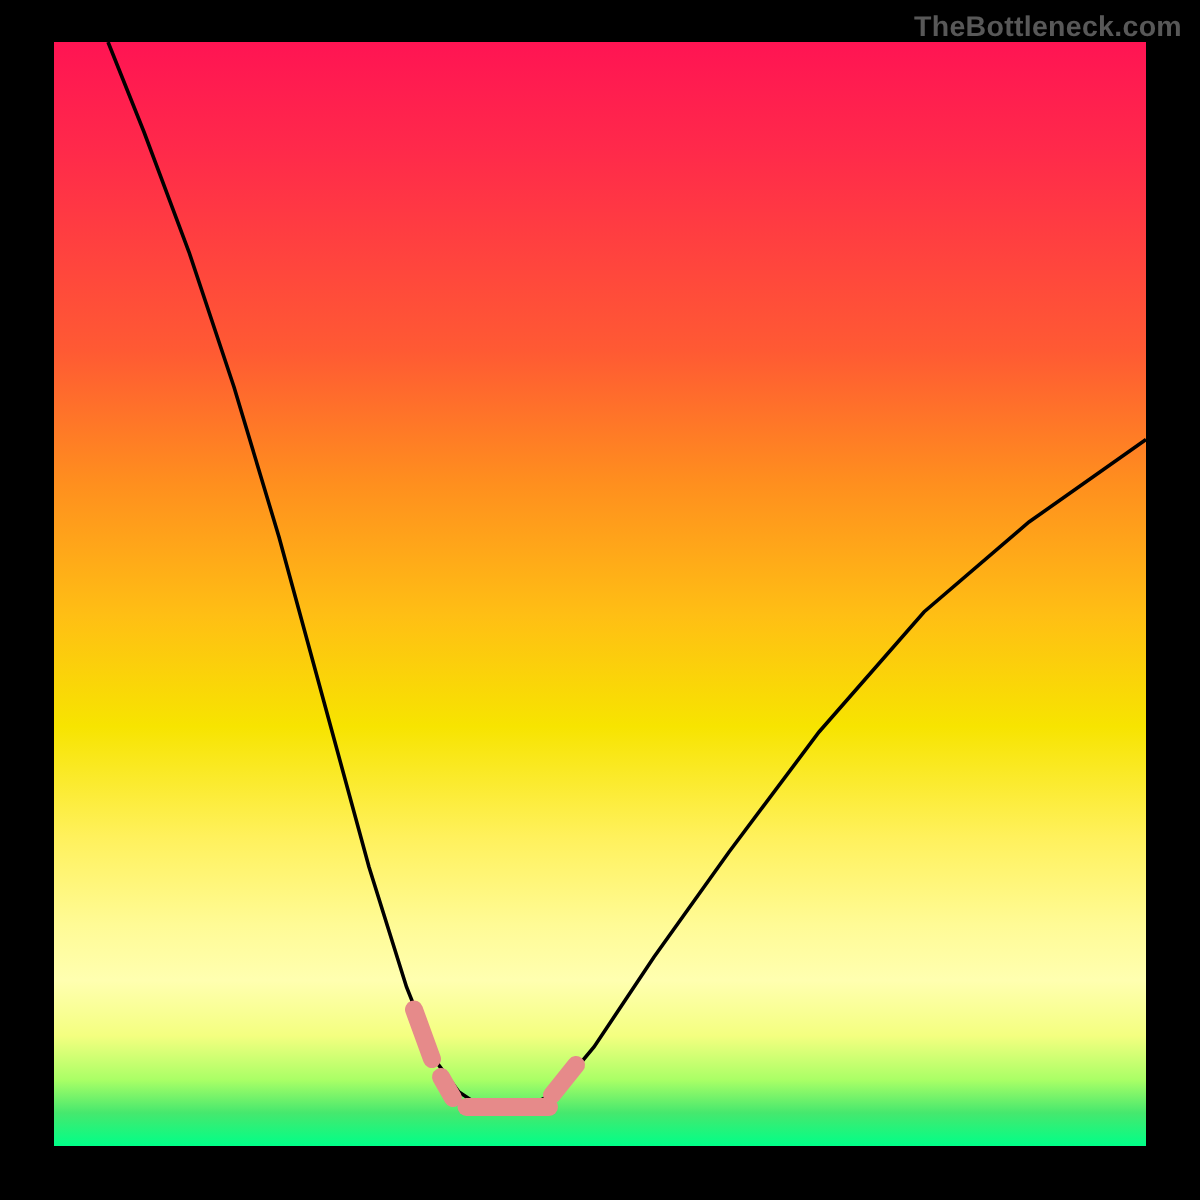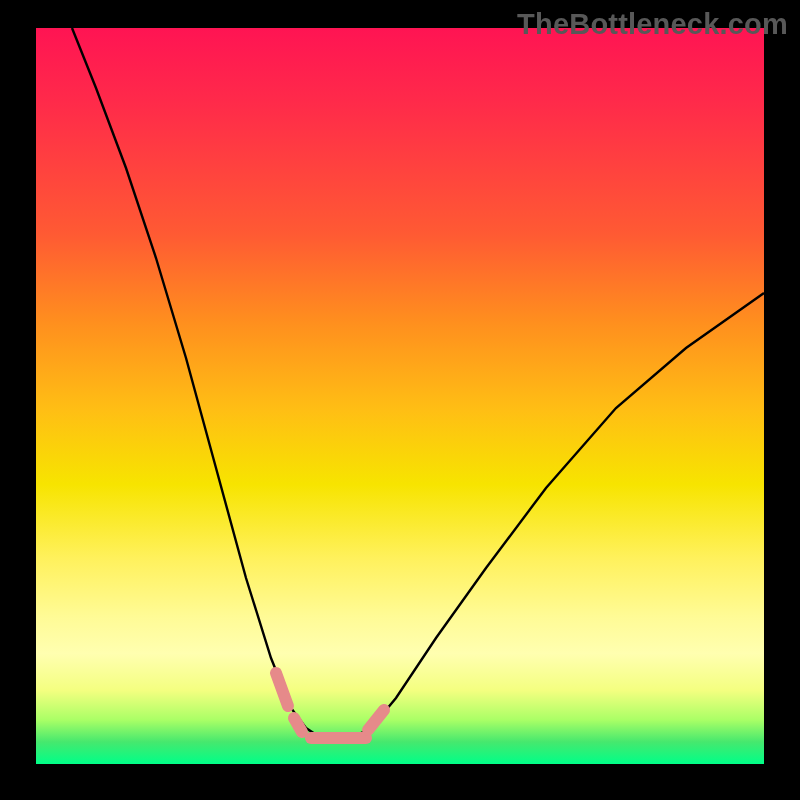--- a/index.html
+++ b/index.html
@@ -39,21 +39,21 @@
       #f4ff80 90%,
       #aaff66 94%,
       #46e86e 97%,
       #00ff88 100%
     );
   }
   .watermark {
     position: absolute;
     top: 8px;
     right: 12px;
-    font-size: 29px;
+    font-size: 19px;
     font-weight: 600;
     color: #585858;
     letter-spacing: 0.2px;
   }
   svg.curve {
     position: absolute;
     left: 0; top: 0;
     width: 728px;
     height: 736px;
     overflow: visible;

